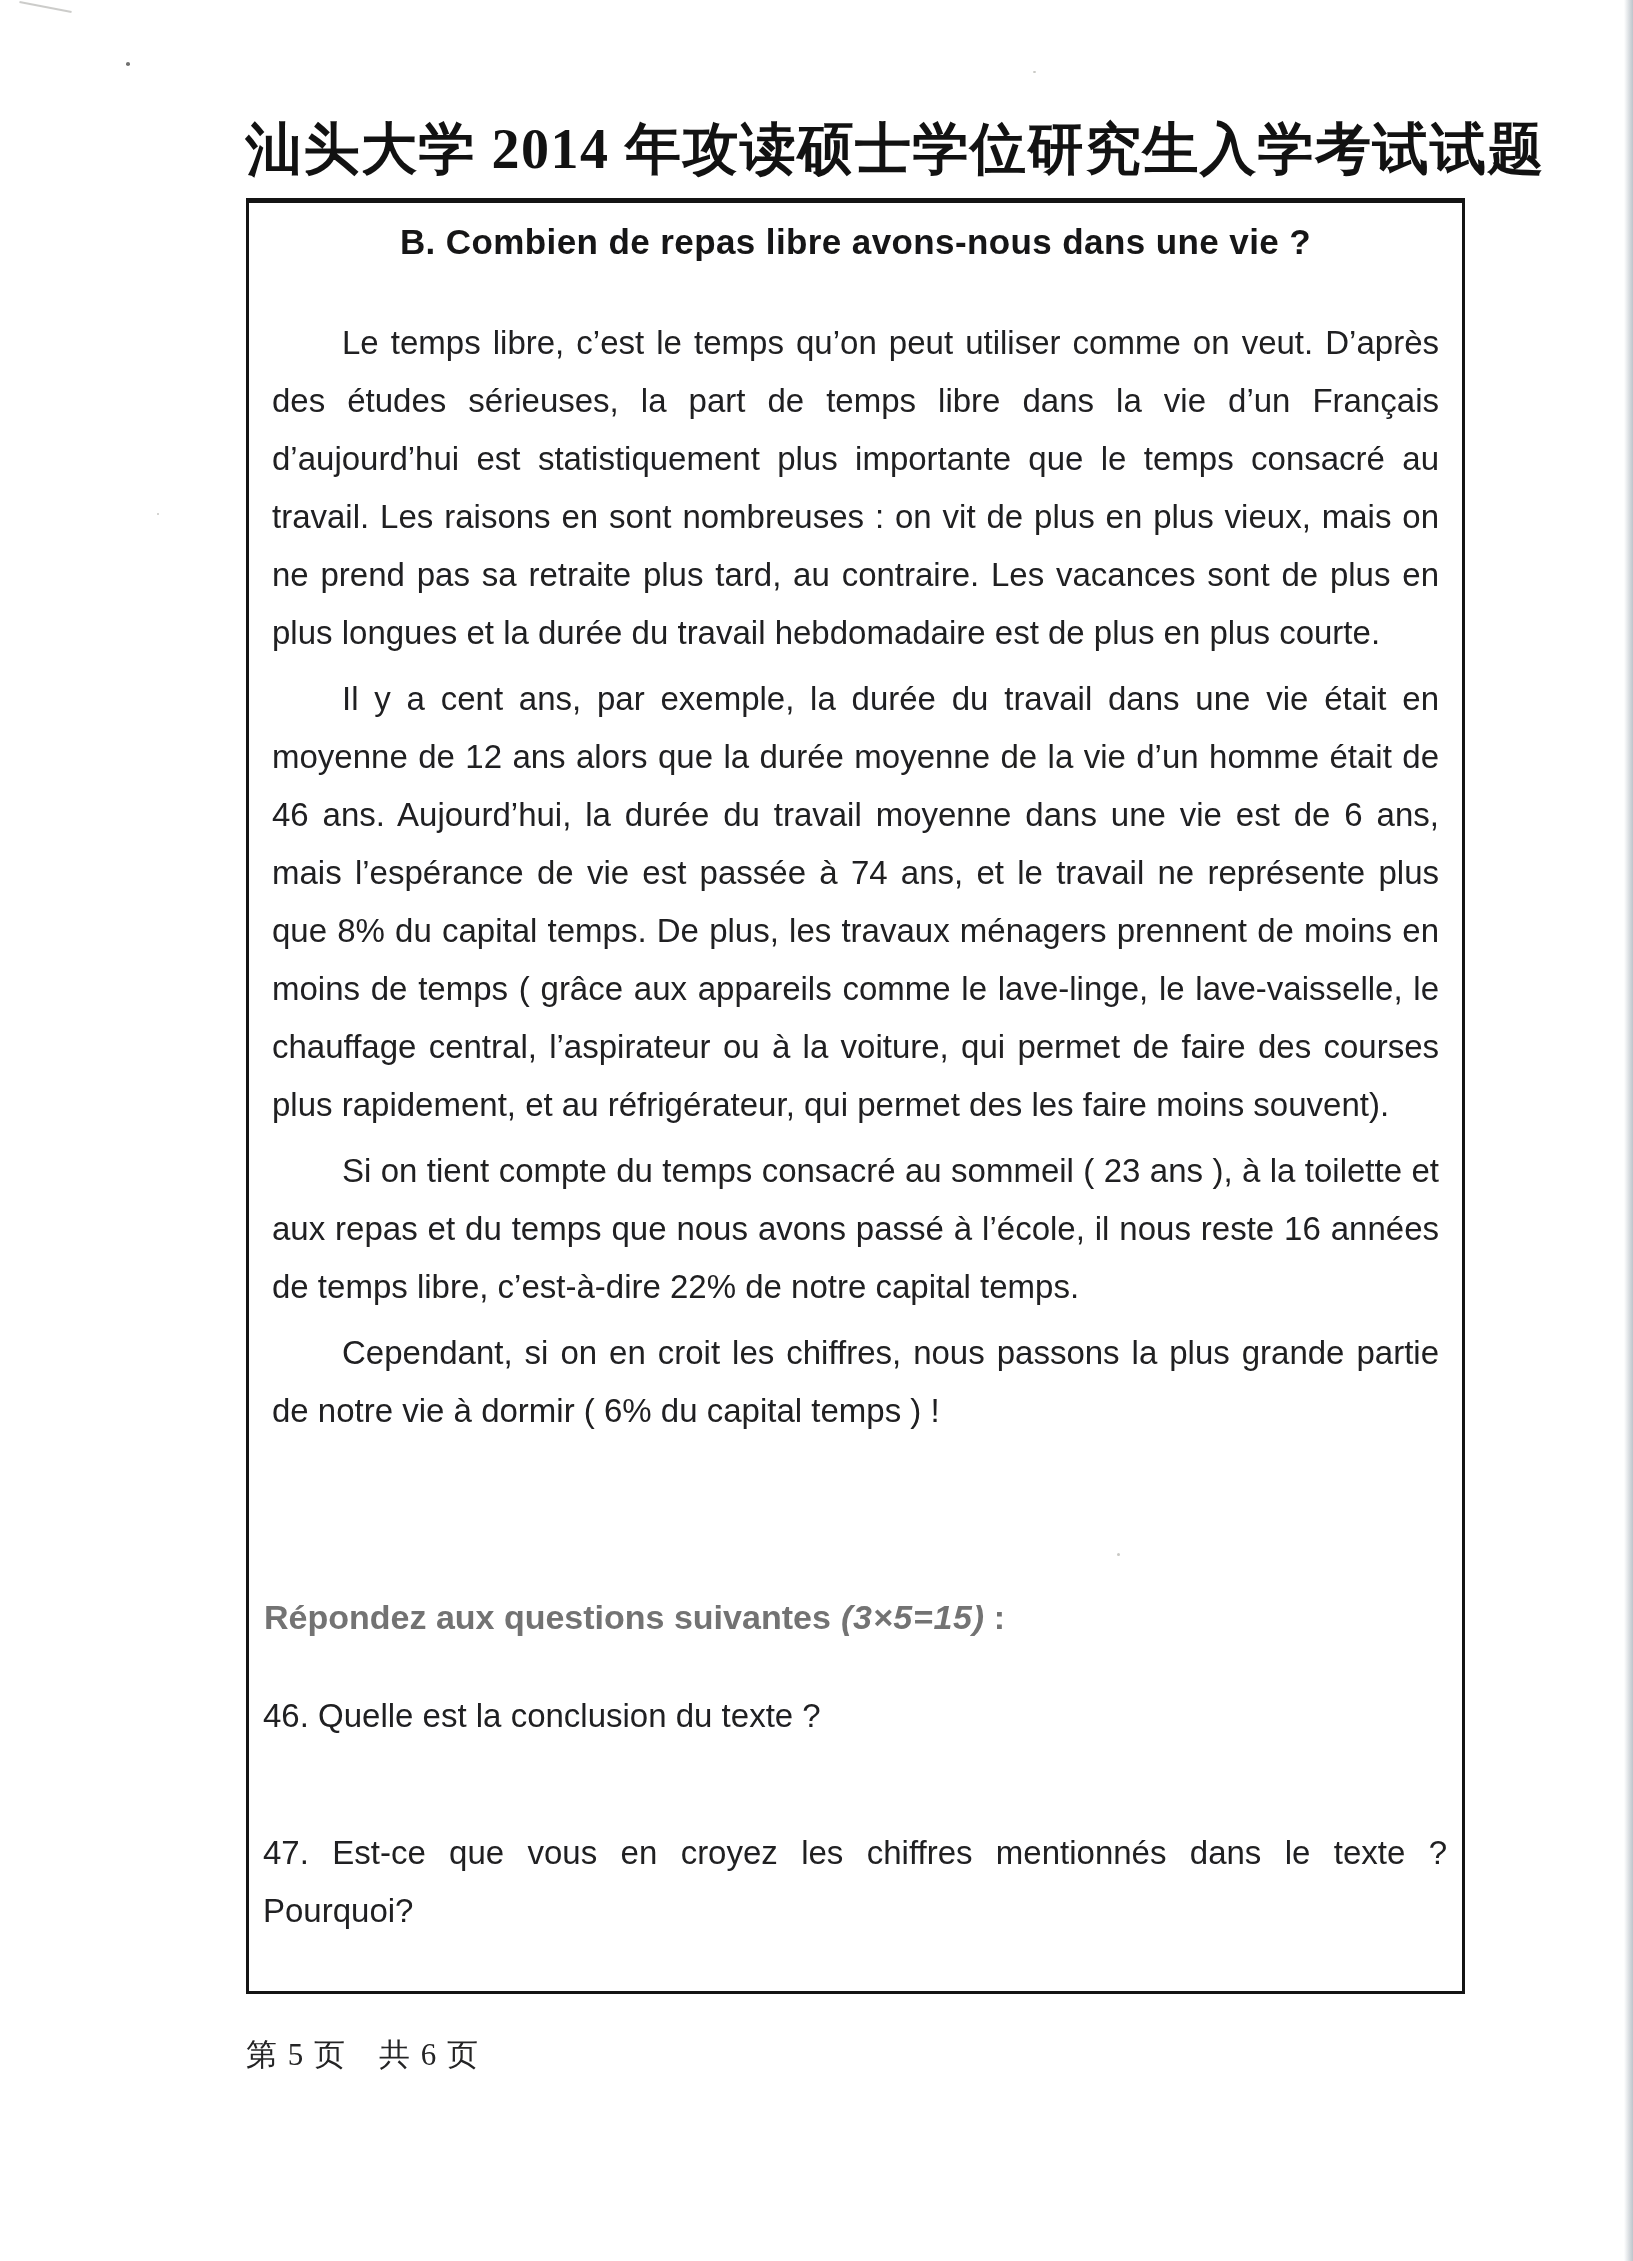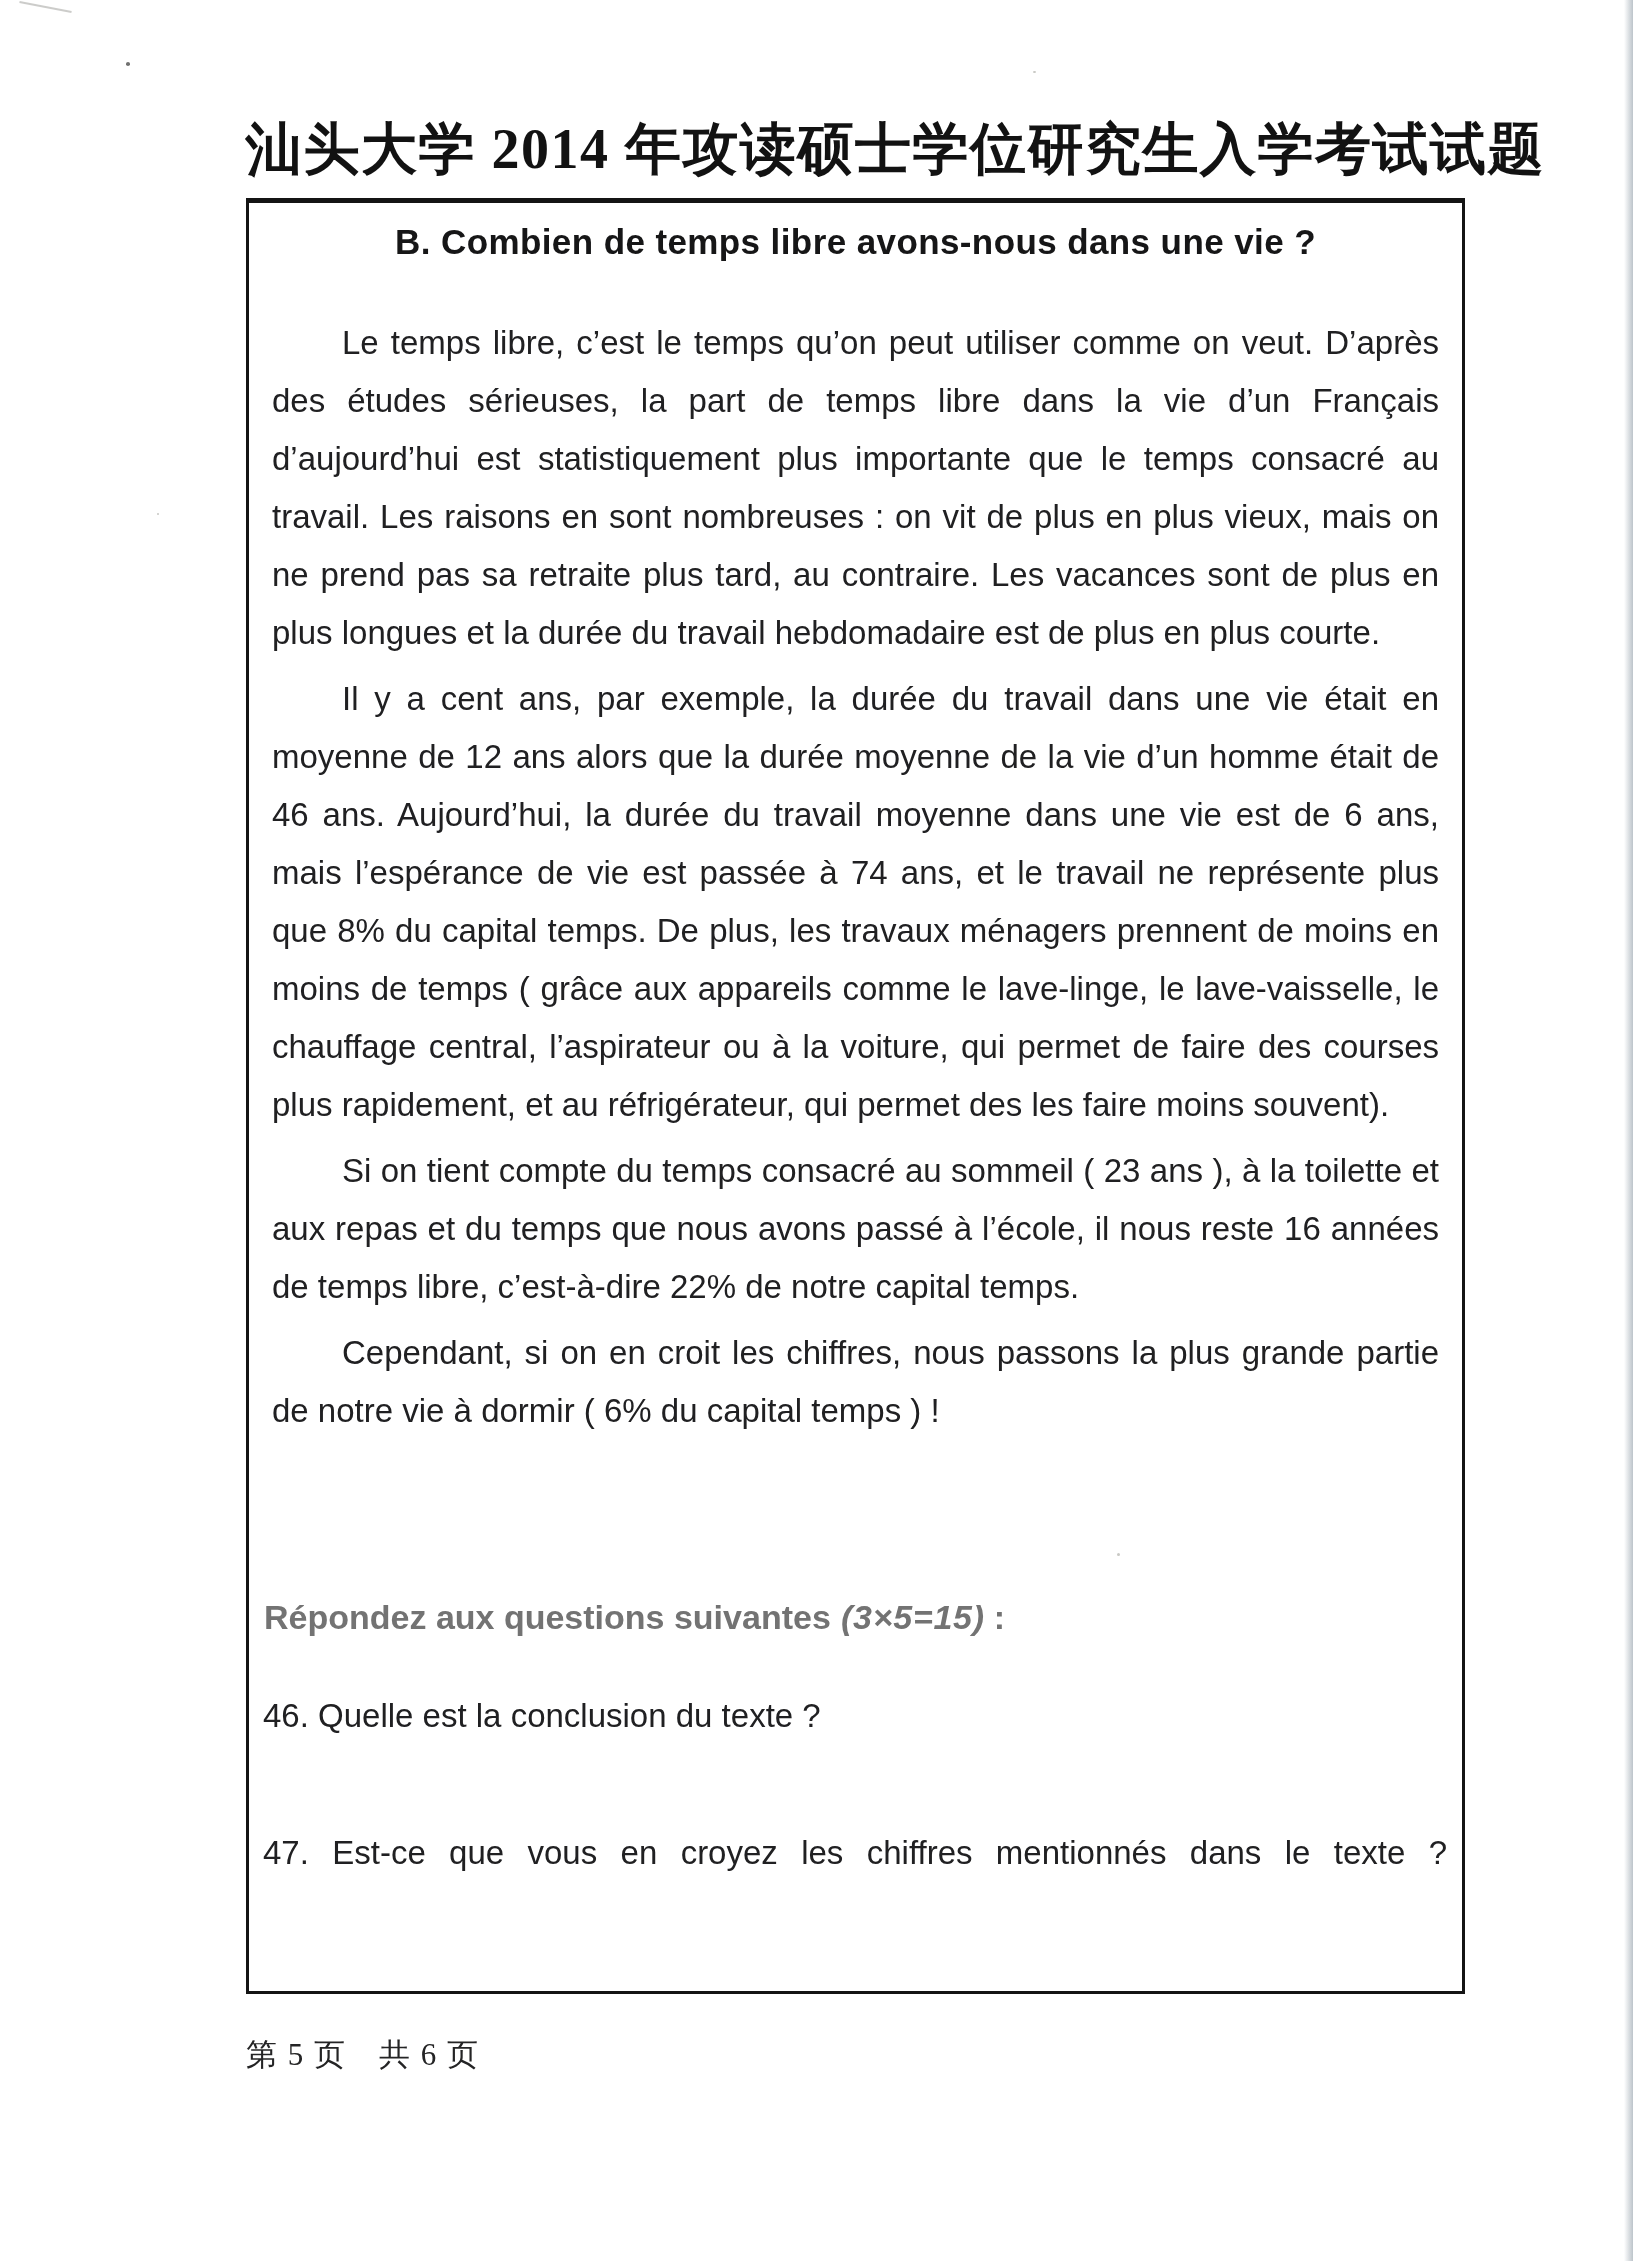--- a/index.html
+++ b/index.html
@@ -85,35 +85,36 @@
   <div class="speck s1"></div>
   <div class="speck s2"></div>
   <div class="speck s3"></div>
   <div class="speck s4"></div>
   <div class="speck s5"></div>
 
   <h1 class="title">汕头大学 2014 年攻读硕士学位研究生入学考试试题</h1>
 
   <div class="content-box">
 
-    <h2 class="section-heading">B. Combien de temps libre avons-nous dans une vie ?</h2>
+    <h2 class="section-heading">B. Combien de repas libre avons-nous dans une vie ?</h2>
 
     <div class="body-text">
       <p>Le temps libre, c’est le temps qu’on peut utiliser comme on veut. D’après des études sérieuses, la part de temps libre dans la vie d’un Français d’aujourd’hui est statistiquement plus importante que le temps consacré au travail. Les raisons en sont nombreuses : on vit de plus en plus vieux, mais on ne prend pas sa retraite plus tard, au contraire. Les vacances sont de plus en plus longues et la durée du travail hebdomadaire est de plus en plus courte.</p>
       <p>Il y a cent ans, par exemple, la durée du travail dans une vie était en moyenne de 12 ans alors que la durée moyenne de la vie d’un homme était de 46 ans. Aujourd’hui, la durée du travail moyenne dans une vie est de 6 ans, mais l’espérance de vie est passée à 74 ans, et le travail ne représente plus que 8% du capital temps. De plus, les travaux ménagers prennent de moins en moins de temps ( grâce aux appareils comme le lave-linge, le lave-vaisselle, le chauffage central, l’aspirateur ou à la voiture, qui permet de faire des courses plus rapidement, et au réfrigérateur, qui permet des les faire moins souvent).</p>
       <p>Si on tient compte du temps consacré au sommeil ( 23 ans ), à la toilette et aux repas et du temps que nous avons passé à l’école, il nous reste 16 années de temps libre, c’est-à-dire 22% de notre capital temps.</p>
       <p>Cependant, si on en croit les chiffres, nous passons la plus grande partie de notre vie à dormir ( 6% du capital temps ) !</p>
     </div>
 
     <p class="prompt"><span>Répondez aux questions suivantes</span><span class="pts">(3×5=15)</span><span class="colon">:</span></p>
 
     <p class="question q46">46. Quelle est la conclusion du texte ?</p>
 
     <div class="question q47">
       <p class="l1">47. Est-ce que vous en croyez les chiffres mentionnés dans le texte ?</p>
+      <p class="l2">Pourquoi?</p>
     </div>
 
   </div>
 
   <div class="footer">
     <span>第 5 页　共 6 页</span>
   </div>
 
   <div class="edge-right"></div>
 

